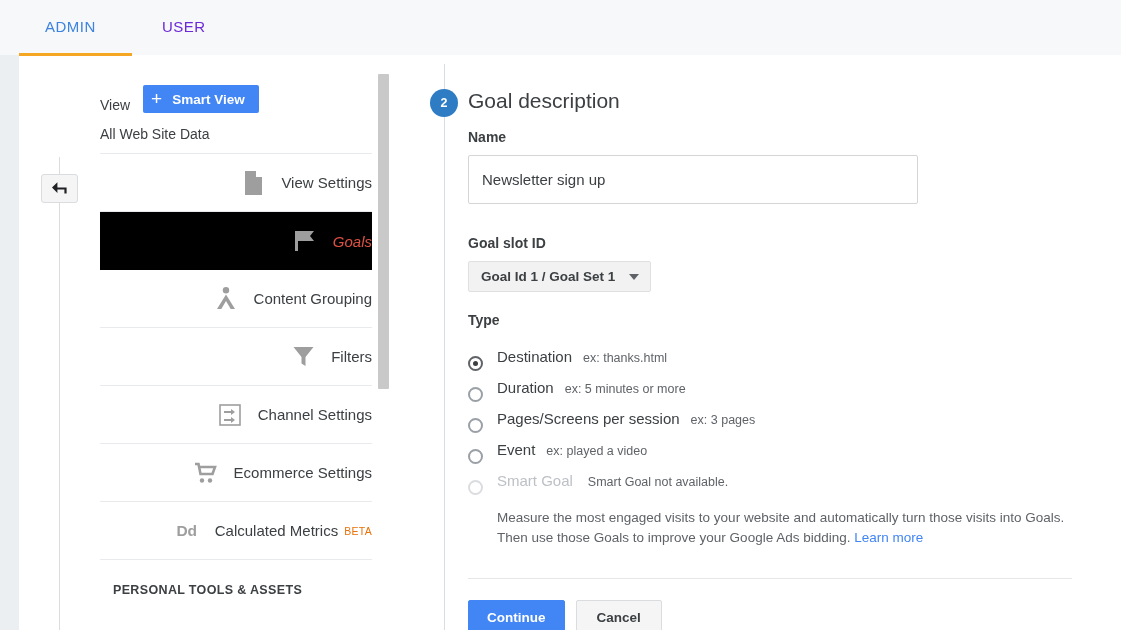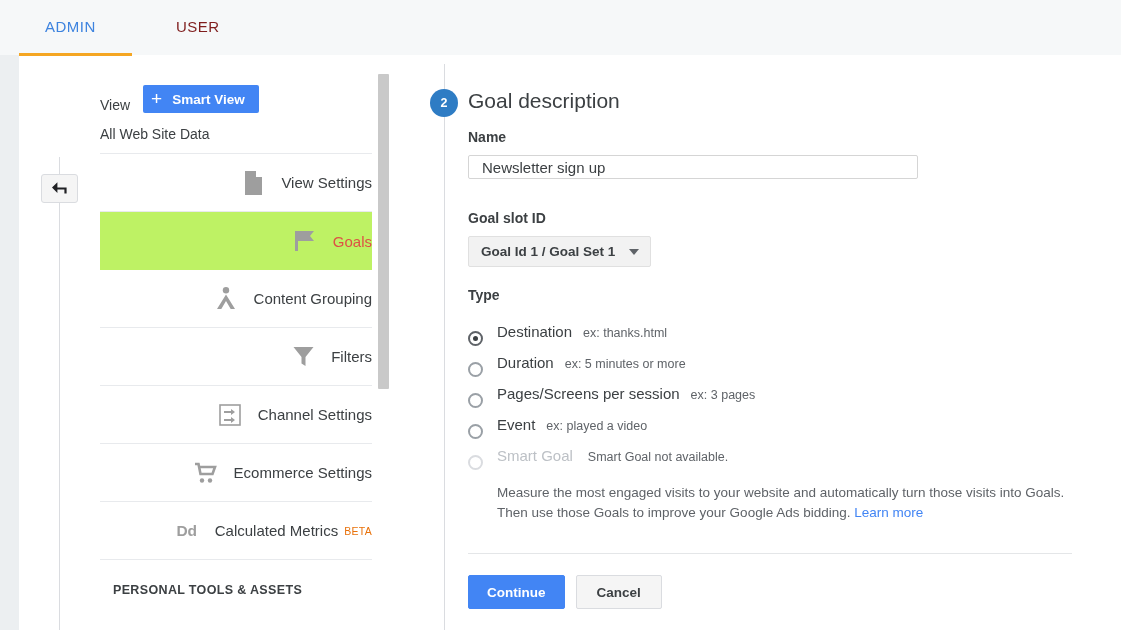--- a/index.html
+++ b/index.html
@@ -17,21 +17,21 @@
     position: absolute; left: 0; top: 0; width: 1121px; height: 55px;
     background: #f6f8f9;
   }
   .tabs { position: absolute; left: 0; top: 0; height: 55px; }
   .tab {
     position: absolute; top: 18px;
     font-size: 15px; letter-spacing: .5px; font-weight: 400;
     cursor: pointer; white-space: nowrap;
   }
   .tab.admin { left: 45px; color: #3d83df; }
-  .tab.user  { left: 176px; color: #7f1d1d; }
+  .tab.user  { left: 162px; color: #6d28d9; }
   .tab-underline {
     position: absolute; left: 19px; top: 53px; width: 113px; height: 3px;
     background: #f5a623;
   }
 
   
   .left-strip {
     position: absolute; left: 0; top: 55px; width: 19px; height: 575px;
     background: #eceff1;
   }
@@ -69,21 +69,21 @@
   .view-name {
     font-size: 14px; color: #3c4043; padding: 13px 0 11px 0;
     border-bottom: 1px solid #e8eaed;
   }
 
   .nav-item {
     position: relative; display: flex; align-items: center;
     height: 58px; border-bottom: 1px solid #e8eaed;
     cursor: pointer; padding-left: 13px; justify-content: flex-end;
   }
-  .nav-item.active { background: #bef264; border-bottom: none; }
+  .nav-item.active { background: #000000; border-bottom: none; font-style: italic; }
   .nav-icon {
     width: 26px; height: 26px; margin-right: 15px;
     display: flex; align-items: center; justify-content: center;
     color: #9e9e9e; flex: none;
   }
   .nav-icon svg { display: block; fill: #9e9e9e; }
   .nav-text { font-size: 15px; color: #3c4043; white-space: nowrap; }
   .nav-item.active .nav-text { color: #dd5144; }
   .beta-tag {
     font-size: 10.5px; color: #e8710a; margin-left: 6px;
@@ -120,21 +120,21 @@
   .panel { position: absolute; left: 468px; top: 90px; width: 610px; }
 
   .panel-title {
     font-size: 21px; color: #3c4043; font-weight: 400;
     margin: 0 0 18px 0; line-height: 1;
   }
   .field-label {
     font-size: 14px; font-weight: bold; color: #3c4043; margin-bottom: 10px;
   }
   .text-input {
-    width: 450px; height: 24px; padding: 0 13px;
+    width: 450px; height: 49px; padding: 0 13px;
     border: 1px solid #d5d5d5; border-radius: 2px;
     font-family: "Liberation Sans", sans-serif; font-size: 15px; color: #3c4043;
     background: #fff; outline: none;
   }
   .gap-lg { height: 31px; }
   .gap-md { height: 20px; }
 
   .select-box {
     display: inline-flex; align-items: center; height: 31px;
     padding: 0 11px 0 12px; background: #f2f2f2;

